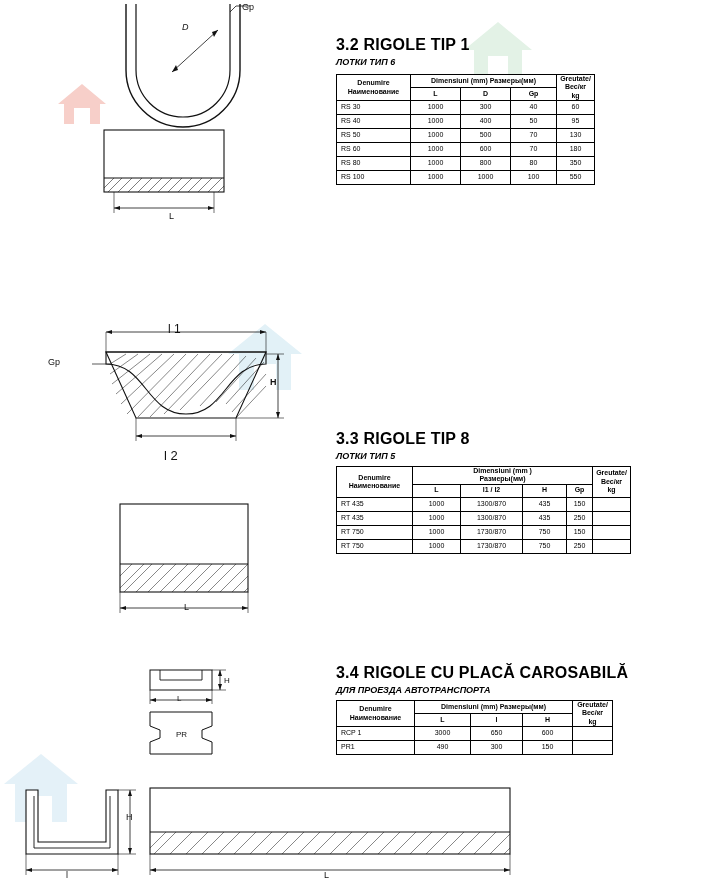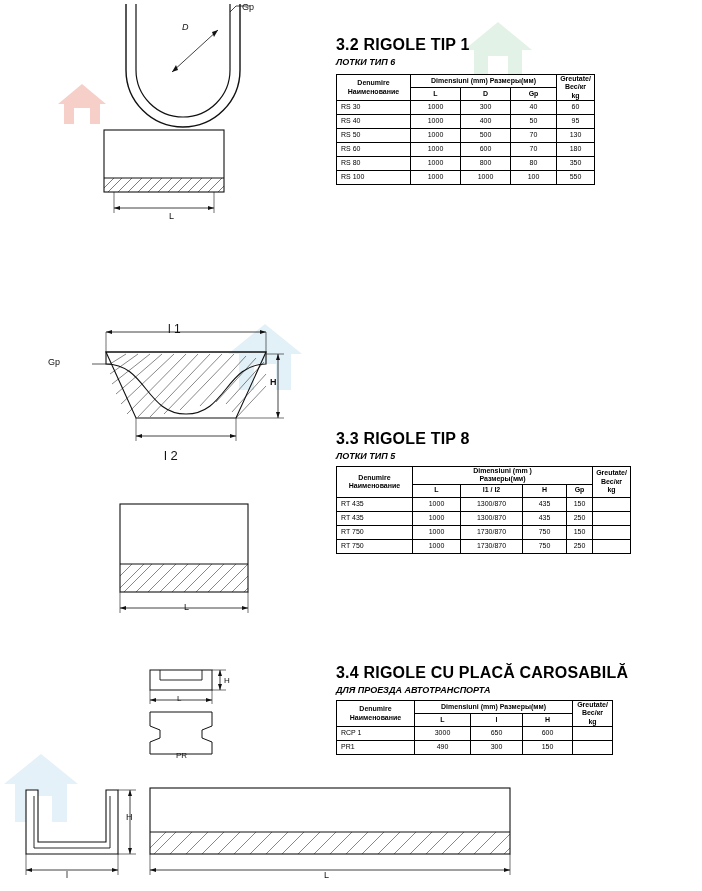--- a/index.html
+++ b/index.html
@@ -393,21 +393,21 @@
     <polygon points="10,36 16,34 16,38" fill="#111"></polygon>
     <polygon points="72,36 66,34 66,38" fill="#111"></polygon>
     <line x1="10" y1="26" x2="10" y2="40" stroke="#111" stroke-width="0.6"></line>
     <line x1="72" y1="26" x2="72" y2="40" stroke="#111" stroke-width="0.6"></line>
 
     <path d="M10 48 L72 48 L72 62 L62 66 L62 74 L72 78 L72 90 L10 90 L10 78 L20 74 L20 66 L10 62 Z" fill="#ffffff" stroke="#111" stroke-width="1"></path>
   </svg>
 </div>
 <div style="position:absolute; left:224px; top:676px; font-size:8px; z-index:2;">H</div>
 <div style="position:absolute; left:177px; top:694px; font-size:8px; z-index:2;">L</div>
-<div style="position:absolute; left:176px; top:751px; font-size:8px; z-index:2;">PR</div>
+<div style="position:absolute; left:176px; top:730px; font-size:8px; z-index:2;">PR</div>
 
 <div class="draw" style="left:14px; top:780px;">
   <svg width="130" height="105" viewBox="0 0 130 105">
 
     <path d="M12 10 L12 74 L104 74 L104 10 L92 10 L92 62 L24 62 L24 10 Z" fill="#ffffff" stroke="#111" stroke-width="1.1"></path>
     <path d="M20 16 L20 68 L96 68 L96 16" fill="none" stroke="#111" stroke-width="0.9"></path>
 
     <line x1="116" y1="10" x2="116" y2="74" stroke="#111" stroke-width="0.8"></line>
     <polygon points="116,10 114,16 118,16" fill="#111"></polygon>
     <polygon points="116,74 114,68 118,68" fill="#111"></polygon>

